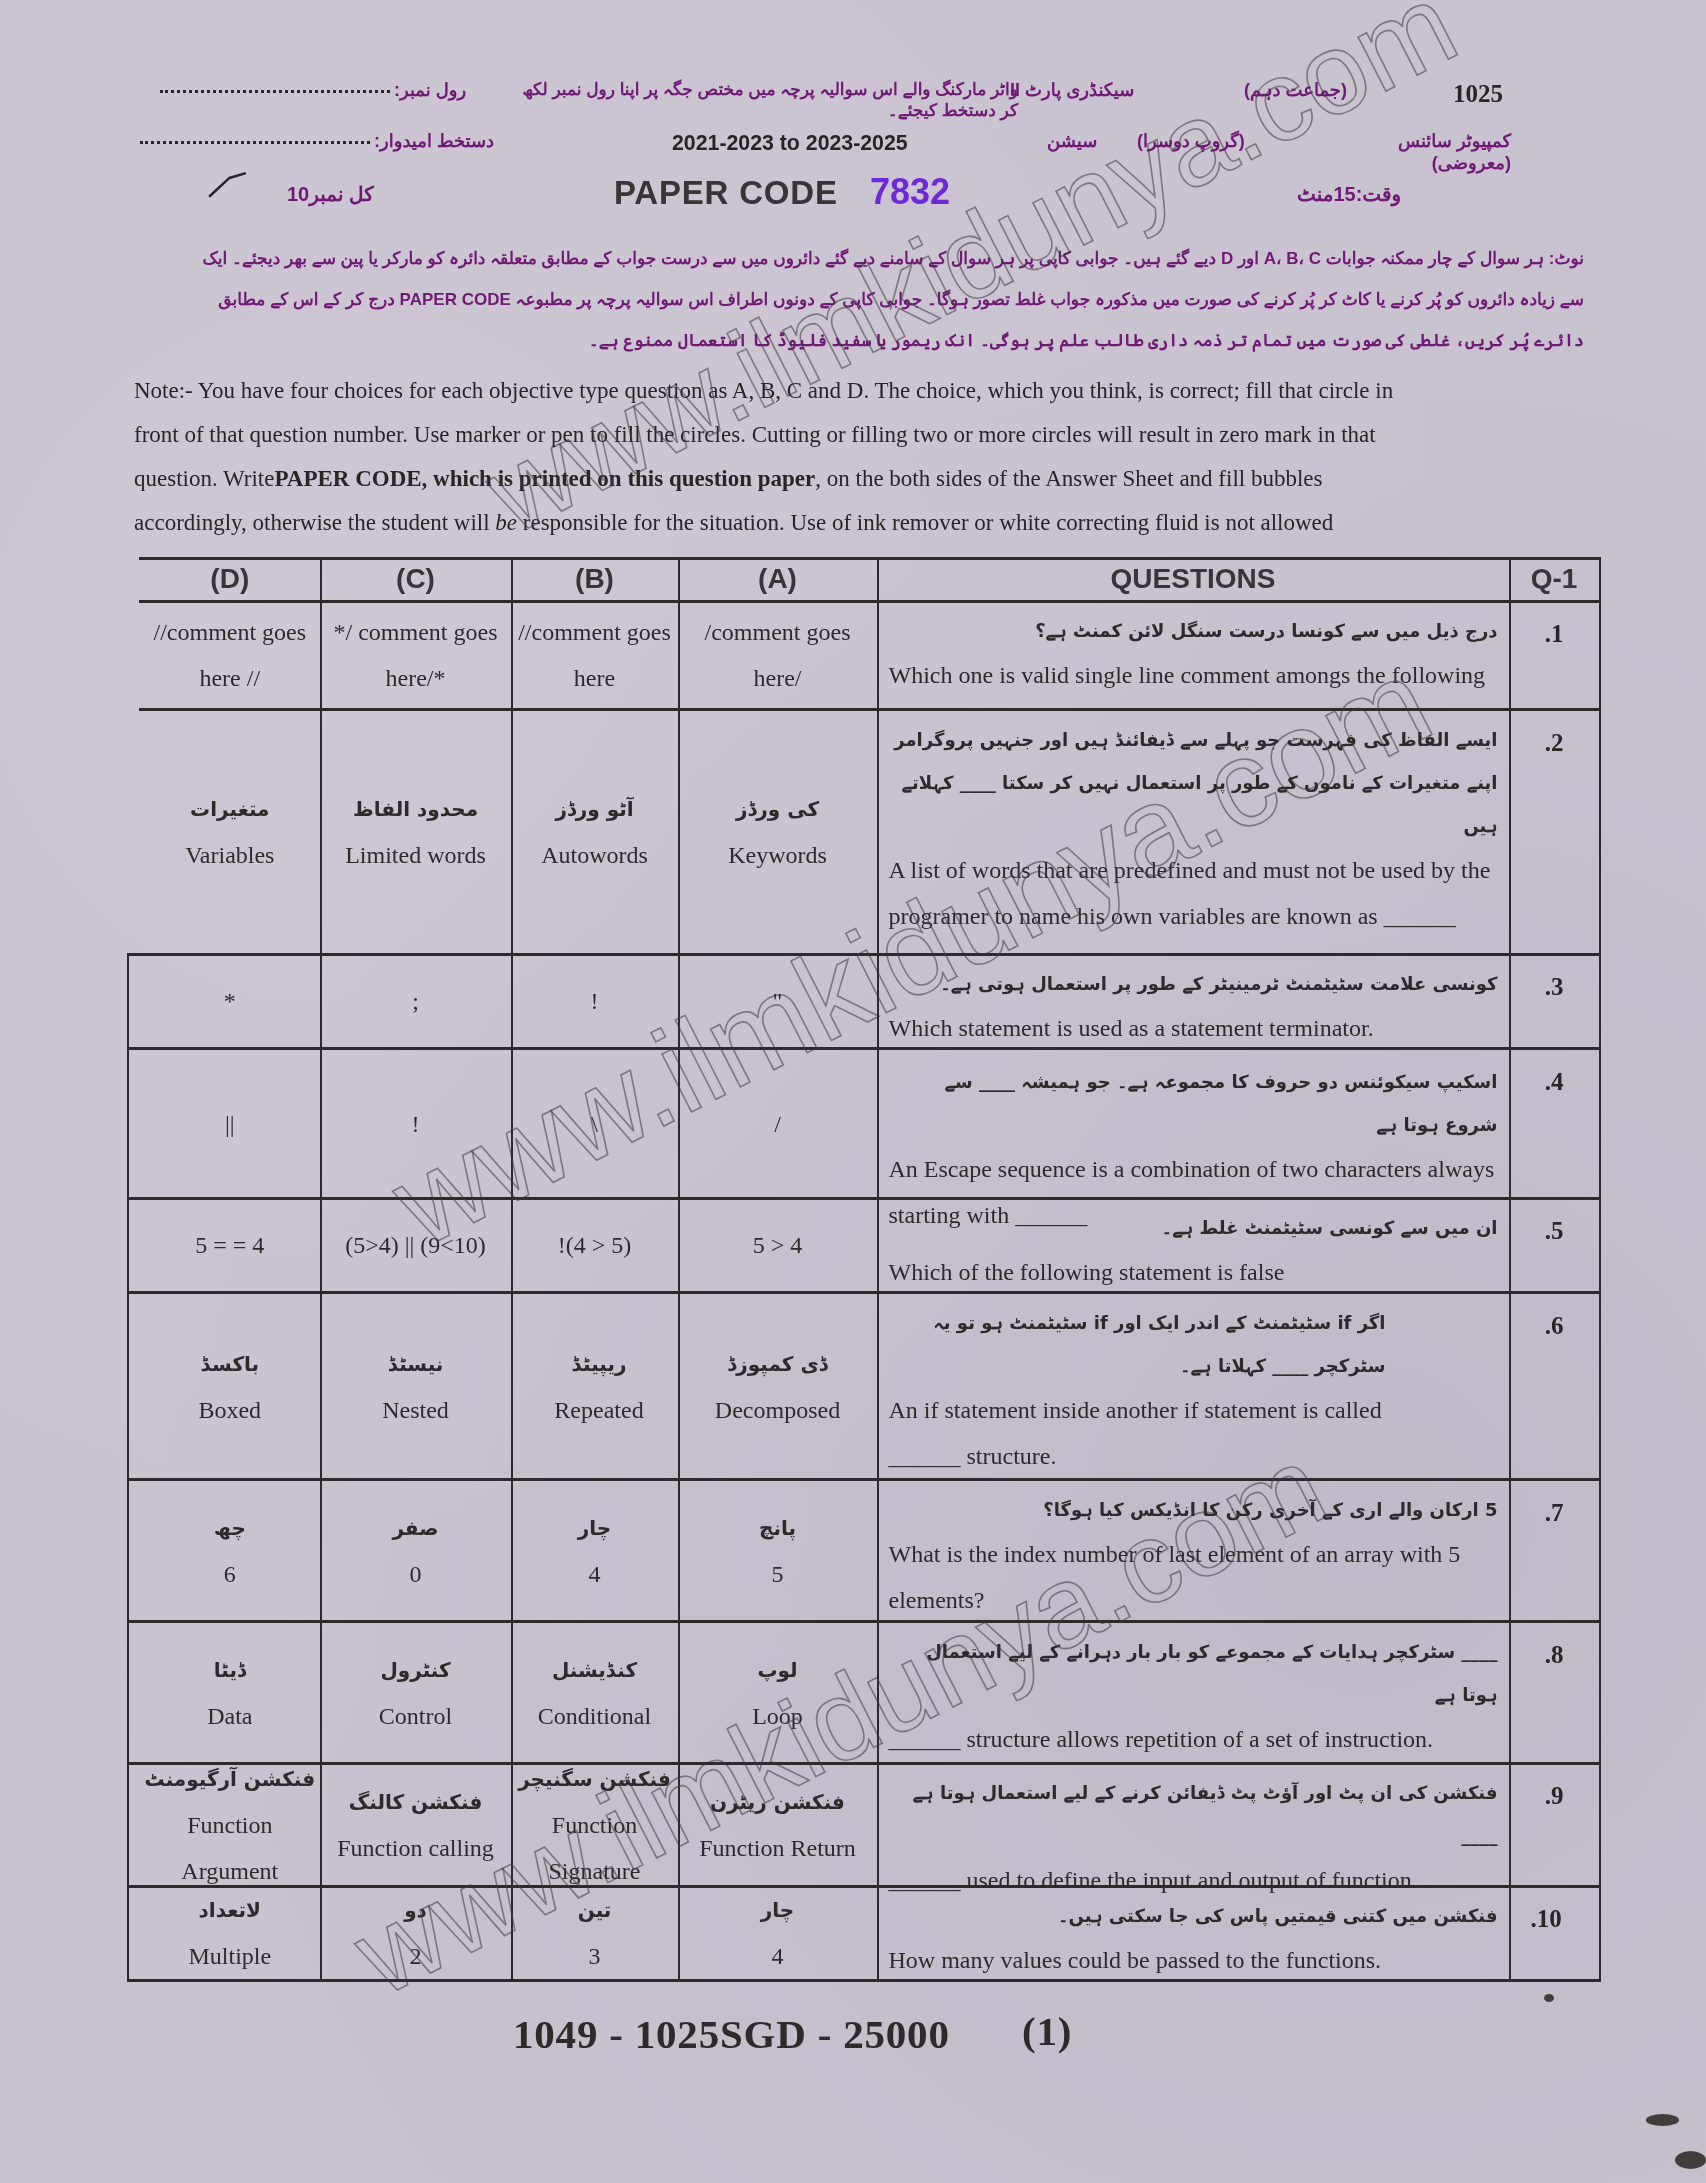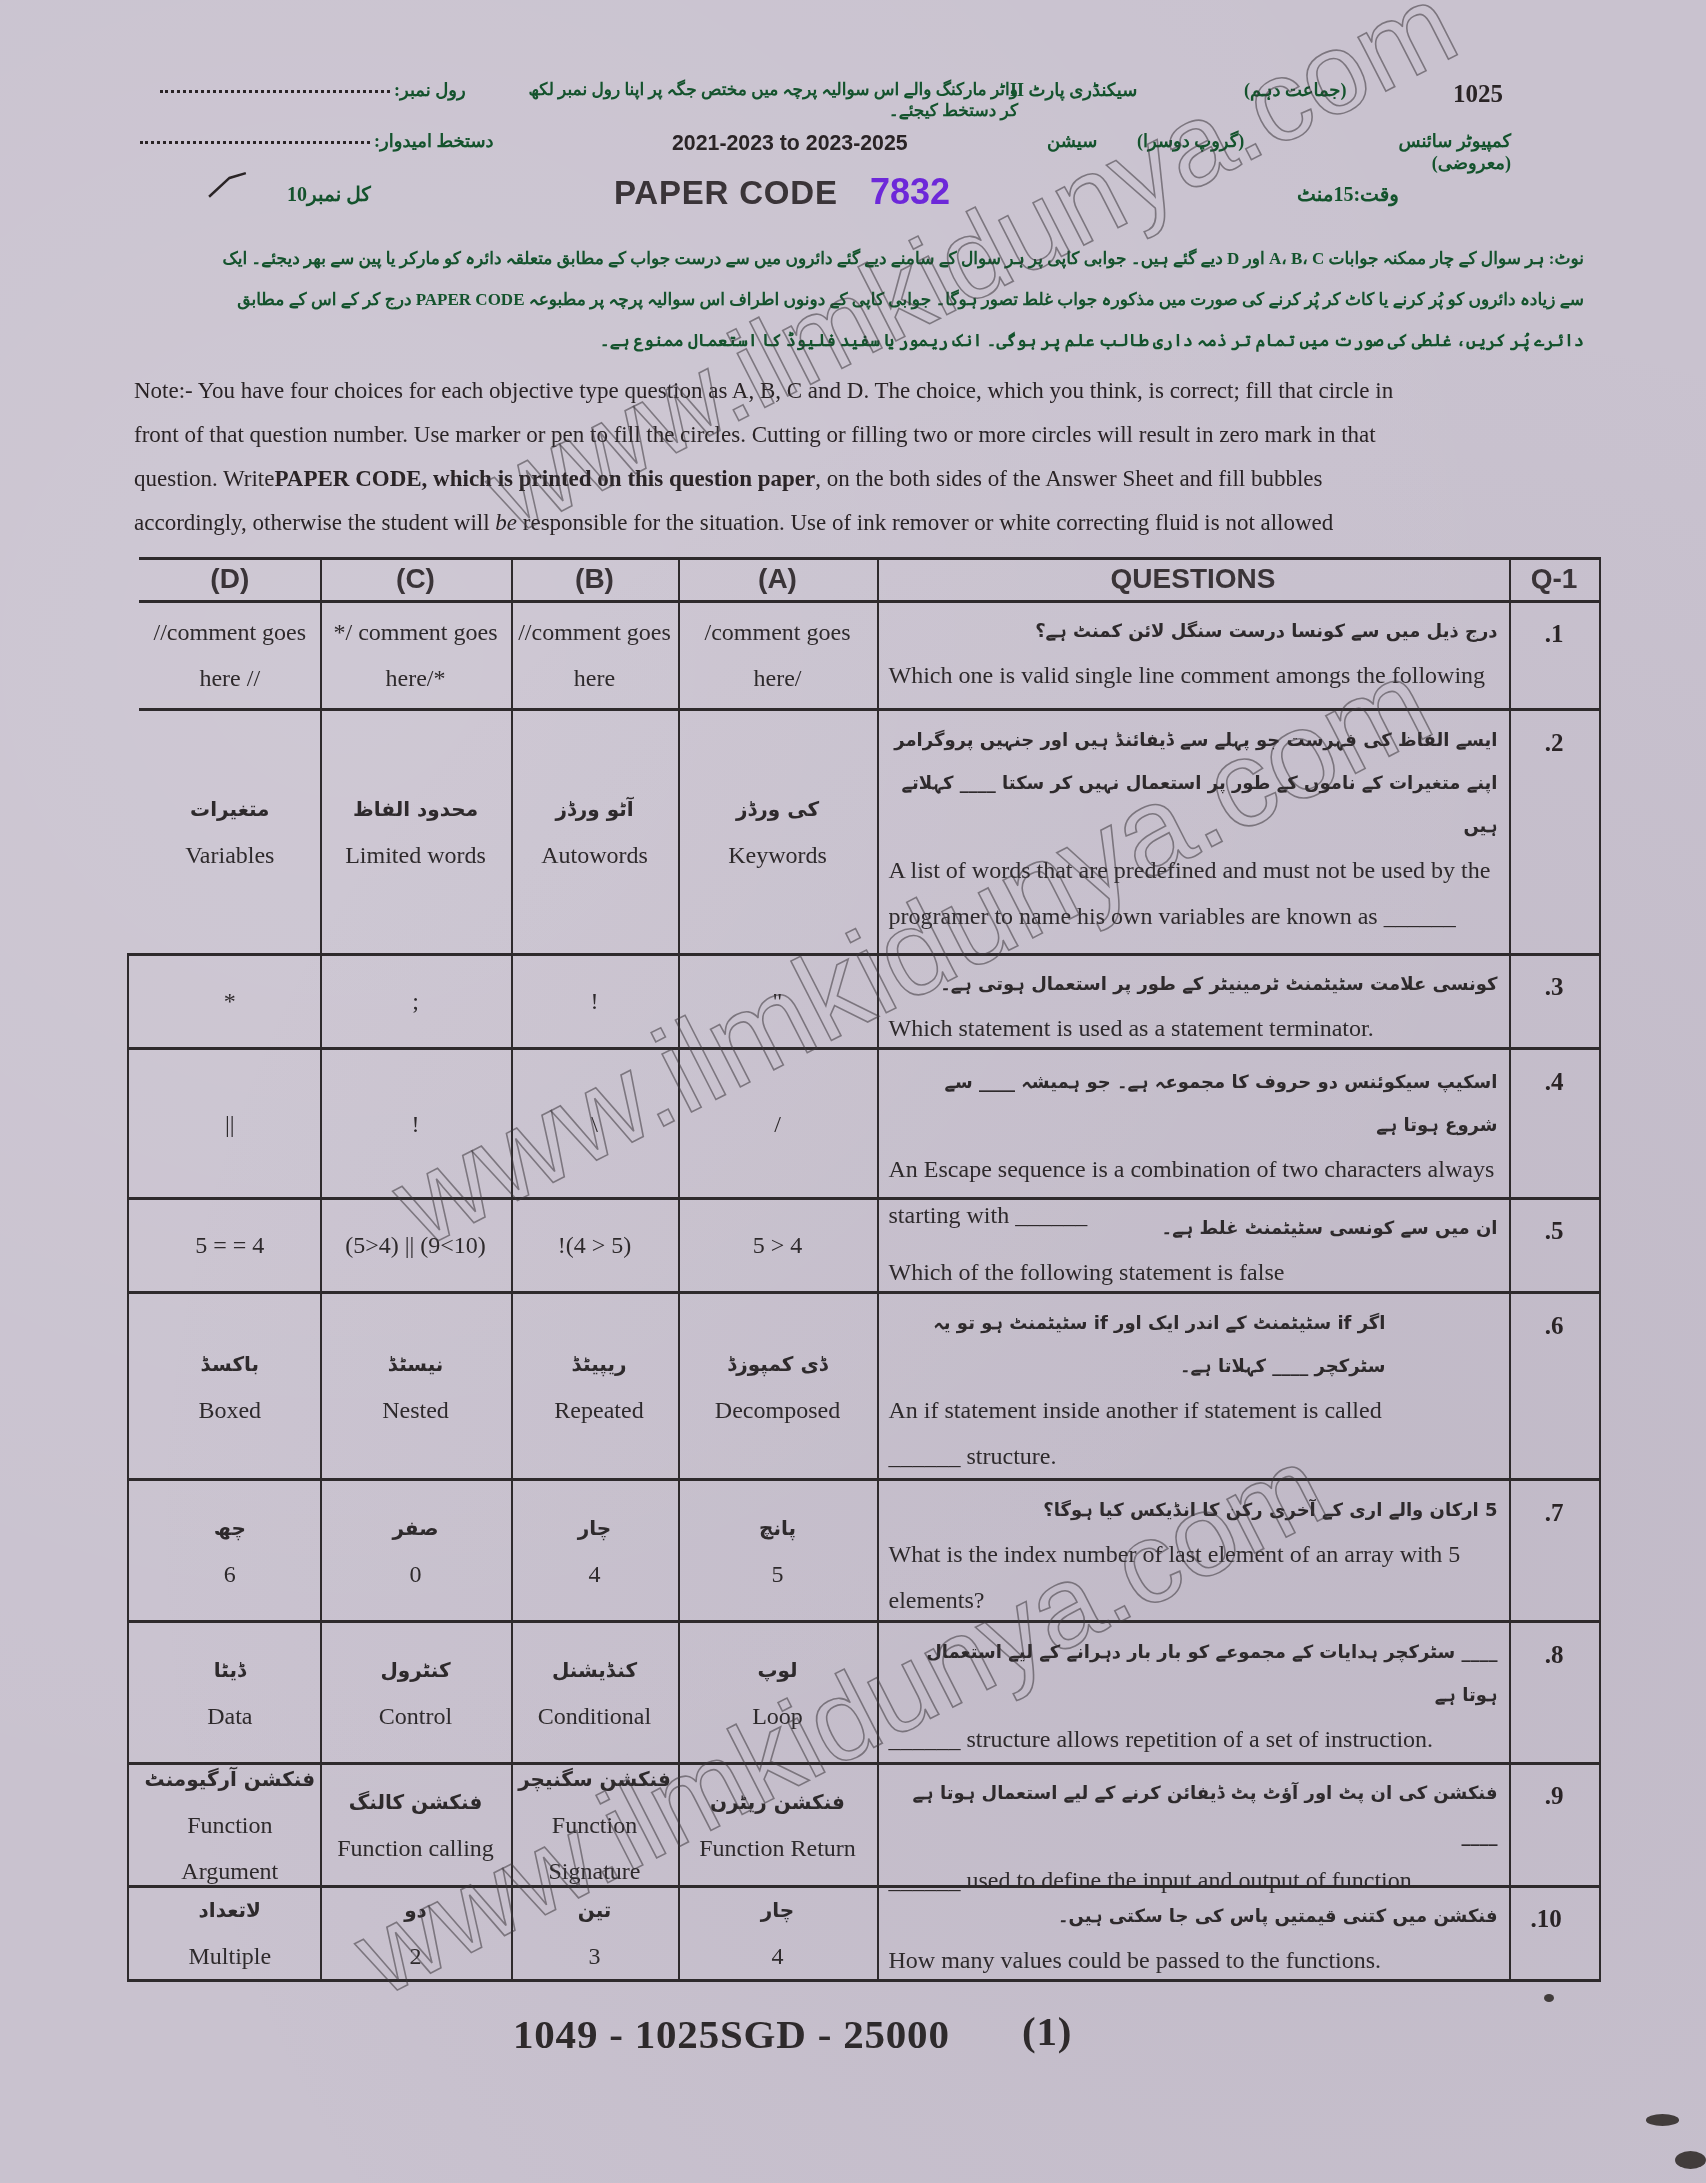--- a/index.html
+++ b/index.html
@@ -6,21 +6,21 @@
   body {
     width:1706px; height:2183px; position:relative; overflow:hidden;
     background:#c9c2cf;
     background-image:
       radial-gradient(circle at 20% 30%, rgba(255,255,255,0.10), rgba(0,0,0,0) 60%),
       radial-gradient(circle at 80% 70%, rgba(120,110,130,0.10), rgba(0,0,0,0) 60%);
     color:#2a2426;
     font-family:"Liberation Serif", serif;
   }
   .abs { position:absolute; }
-  .urdu { font-family:Liberation Serif, serif; direction:rtl; unicode-bidi:plaintext; font-weight:bold; color:#14532d; }
+  .urdu { font-family:Liberation Sans, sans-serif; direction:rtl; unicode-bidi:plaintext; font-weight:bold; color:#701a75; }
   .head-num { font-family:"Liberation Serif", serif; font-weight:bold; font-size:25px; }
   .dotline { border-bottom:3.3px dotted #2a2426; }
   .paper-code { font-family:"Liberation Sans", sans-serif; font-weight:bold; font-size:33px; color:#3a3438; letter-spacing:0.8px; }
   .paper-code-num { font-family:"Liberation Sans", sans-serif; font-weight:bold; font-size:36px; color:#6d28d9; }
   .session { font-family:"Liberation Sans", sans-serif; font-weight:bold; font-size:21.3px; }
   .note-en { font-family:"Liberation Serif", serif; font-size:23px; line-height:44px; color:#2a2426; }
   .note-en b { font-weight:bold; }
 
   
   .tbl { position:absolute; left:127px; top:557px; width:1474px; height:1425px; }

